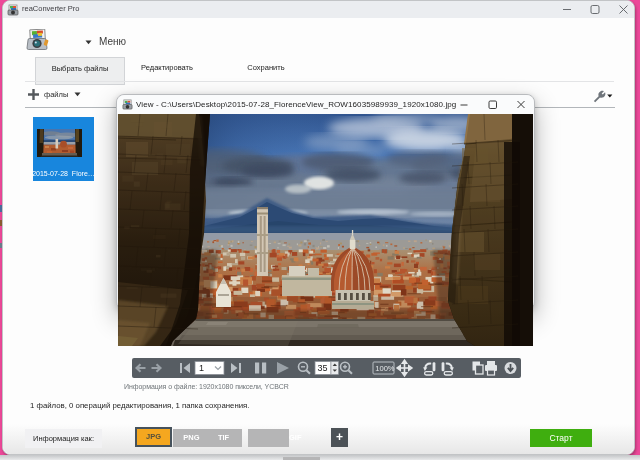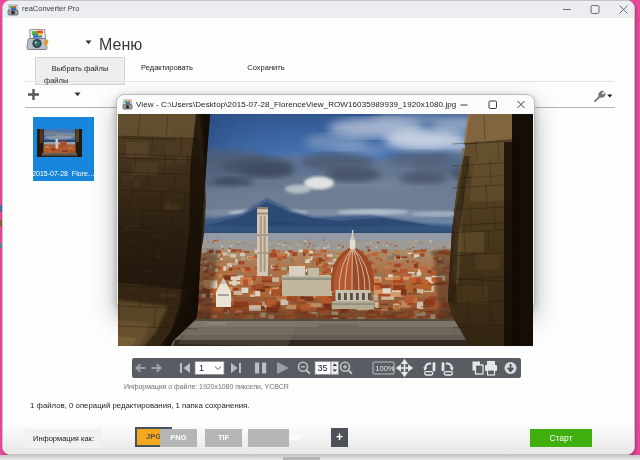--- a/index.html
+++ b/index.html
@@ -3,35 +3,35 @@
 <meta charset="utf-8">
 <style>
   * { margin:0; padding:0; box-sizing:border-box; }
   html,body { width:640px; height:460px; background:#fff; font-family:"Liberation Sans", sans-serif; }
   #canvas { position:relative; width:640px; height:460px; overflow:hidden; background:#ec4899; }
   .abs { position:absolute; }
   #win { left:2px; top:0; width:633px; height:455px; background:#fdfdfd; border:1px solid #c2c4c6; border-radius:8px; box-shadow:1px 2px 3px rgba(0,0,0,0.28); }
   #titlebar { left:3px; top:1px; width:631px; height:17px; background:#ebedf0; border-radius:8px 8px 0 0; }
   #titletext { left:22px; top:4px; font-size:7.5px; color:#3c3c40; }
   #menuicon { left:26px; top:29px; }
-  #menutext { left:55px; top:36px; font-size:16px; color:#3a3a3a;padding-left:44px; }
+  #menutext { left:55px; top:36px; font-size:10px; color:#3a3a3a;padding-left:44px; }
   #tabs { left:0; top:57px; width:640px; height:22px; }
   .tab { position:absolute; top:0; height:28px; font-size:7.5px; color:#1c1c1c; text-align:center; line-height:22px; }
   #tab1 { left:35px; width:90px; background:#edeeef; border:1px solid #d2d4d7; }
   #tab2 { left:140px; width:54px; }
   #tab3 { left:246px; width:40px; }
   #sepline { left:25px; top:107px; width:590px; height:1px; background:#b2b6ba; }
   #thumbtile { left:33px; top:117px; width:61px; height:64px; background:#1886dd; }
   #thumbcap { left:31px; top:170px; width:65px; font-size:7px; color:#fff; text-align:center; white-space:nowrap; overflow:hidden; }
   #status { left:30px; top:401px; font-size:7.8px; color:#242424; }
   #bottombar { left:3px; top:424px; width:631px; height:30px; background:linear-gradient(#fdfdfd,#e7e7e7); border-radius:0 0 8px 8px; }
   .fmtbtn { position:absolute; top:5px; width:37px; height:18px; background:#b5b5b6; color:#fff; font-size:7.5px; font-weight:bold; text-align:center; line-height:18px; }
   #saveas { position:absolute; left:22px; top:5px; width:77px; height:19px; background:#f1f1f3; color:#222; font-size:7.5px; text-align:center; line-height:19px; }
   #jpg { left:132px; top:3px; height:20px; background:#f5a71f; border:2px solid #46525c; color:#55503c; line-height:16px; }
-  #png { left:157px; } #tif { left:202px; } #gif { left:245px;padding-left:41px; } #bmp { left:280px;margin-top:28px; }
+  #png { left:170px; } #tif { left:202px; } #gif { left:245px;padding-left:41px; } #bmp { left:280px;margin-top:28px; }
   #plusbtn { position:absolute; left:328px; top:4px; width:17px; height:19px; background:#4c5257; color:#fff; font-size:12px; font-weight:bold; text-align:center; line-height:18px; }
   #startbtn { position:absolute; left:527px; top:5px; width:62px; height:18px; background:#3fae0f; color:#fff; font-size:8.5px; text-align:center; line-height:18px; }
   
   #dialog { left:116px; top:94px; width:419px; height:216px; background:#f0f1f2; border:1px solid #b9bbbe; border-radius:8px; box-shadow:0 10px 24px rgba(0,0,0,0.30), 0 2px 6px rgba(0,0,0,0.18); }
   #dlgtitle { left:0; top:0; width:417px; height:19px; background:#fafbfc; border-radius:8px 8px 0 0; }
   #dlgtitletext { left:19px; top:5px; width:322px; font-size:8px; color:#1c1c1c; letter-spacing:0.1px; white-space:nowrap; overflow:hidden; }
   #photo { left:1px; top:19px; width:415px; height:232px; }
   #dlgtoolbar { left:15px; top:263px; width:389px; height:20px; background:#575d63; border-radius:2px; }
   #dlginfo { left:7px; top:288px; font-size:7px; color:#6e7478; letter-spacing:-0.05px; }
 </style>
@@ -73,21 +73,21 @@
     </svg>
   <div class="abs" id="tabs">
     <div class="tab" id="tab1">Выбрать файлы</div>
     <div class="tab" id="tab2">Редактировать</div>
     <div class="tab" id="tab3">Сохранить</div>
   </div>
   <div class="abs" style="left:25px;top:81px;width:589px;height:1px;background:#e3e4e6"></div>
   <svg class="abs" style="left:28px;top:89px" width="11" height="11" viewBox="0 0 11 11">
       <path d="M4.3 0 H6.7 V4.3 H11 V6.7 H6.7 V11 H4.3 V6.7 H0 V4.3 H4.3 Z" fill="#54585c"></path>
     </svg>
-  <div class="abs" style="left:44px;top:76px;font-size:7.5px;color:#2a2a2a">файлы</div>
+  <div class="abs" style="left:44px;top:90px;font-size:7.5px;color:#2a2a2a">файлы</div>
   <svg class="abs" style="left:74px;top:92px" width="7" height="5" viewBox="0 0 7 5">
       <path d="M0.5 0.5 L3.5 4.2 L6.5 0.5 Z" fill="#333"></path>
     </svg>
   <svg class="abs" style="left:593px;top:90px" width="20" height="13" viewBox="0 0 20 13">
     <path d="M2.2 12.2 L0.9 10.9 L5.6 6.2 C4.9 4.3 5.7 2.1 7.6 1.2 C8.7 0.7 9.9 0.7 10.9 1.2 L8.7 3.4 L9.8 4.5 L12 2.3 C12.5 3.3 12.5 4.5 12 5.6 C11.1 7.5 8.9 8.3 7.0 7.6 Z" fill="#70767c"></path>
     <path d="M14.2 4.5 L16.8 7.5 L19.4 4.5 Z" fill="#1a1a1a"></path>
   </svg>
   <div class="abs" id="sepline"></div>
   <div class="abs" id="thumbtile"></div>
   <div class="abs" style="left:0;top:205px;width:2px;height:7px;background:#4a6a9a"></div>

